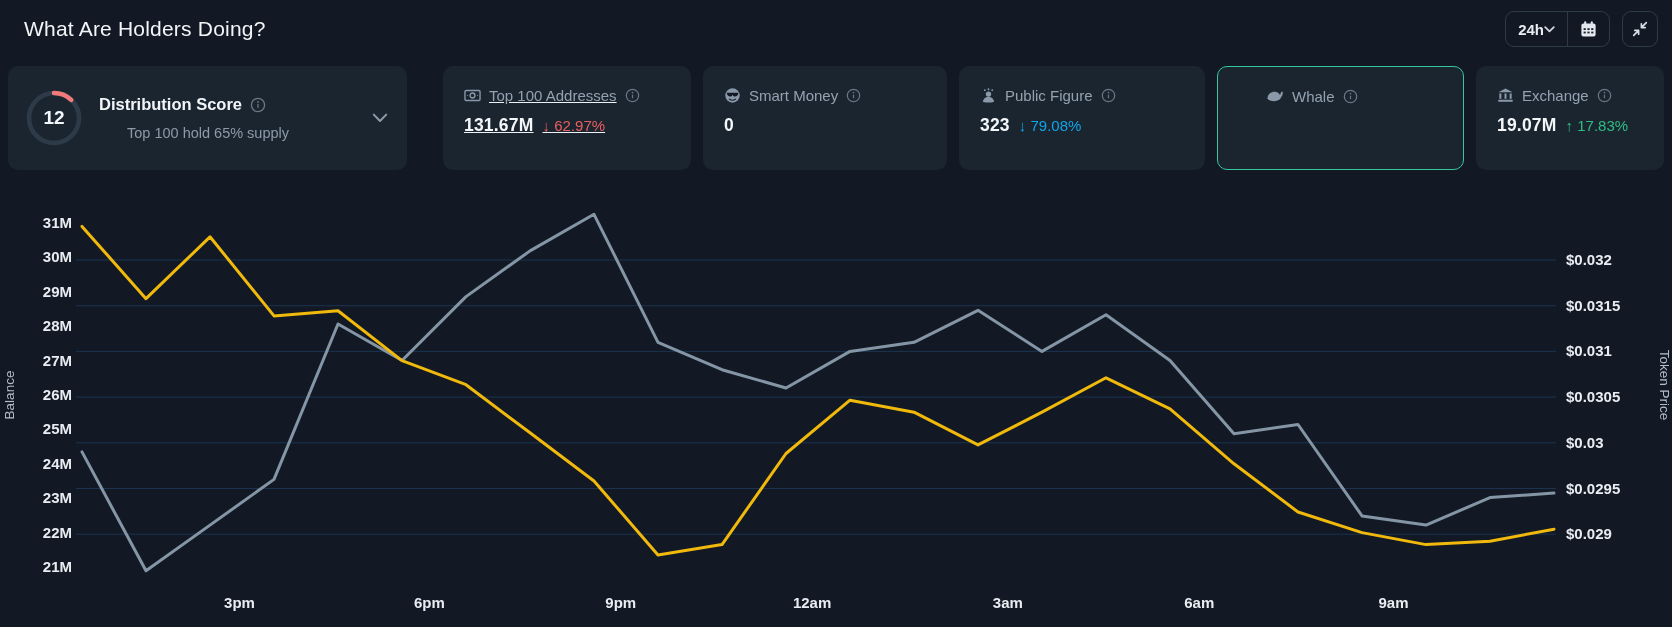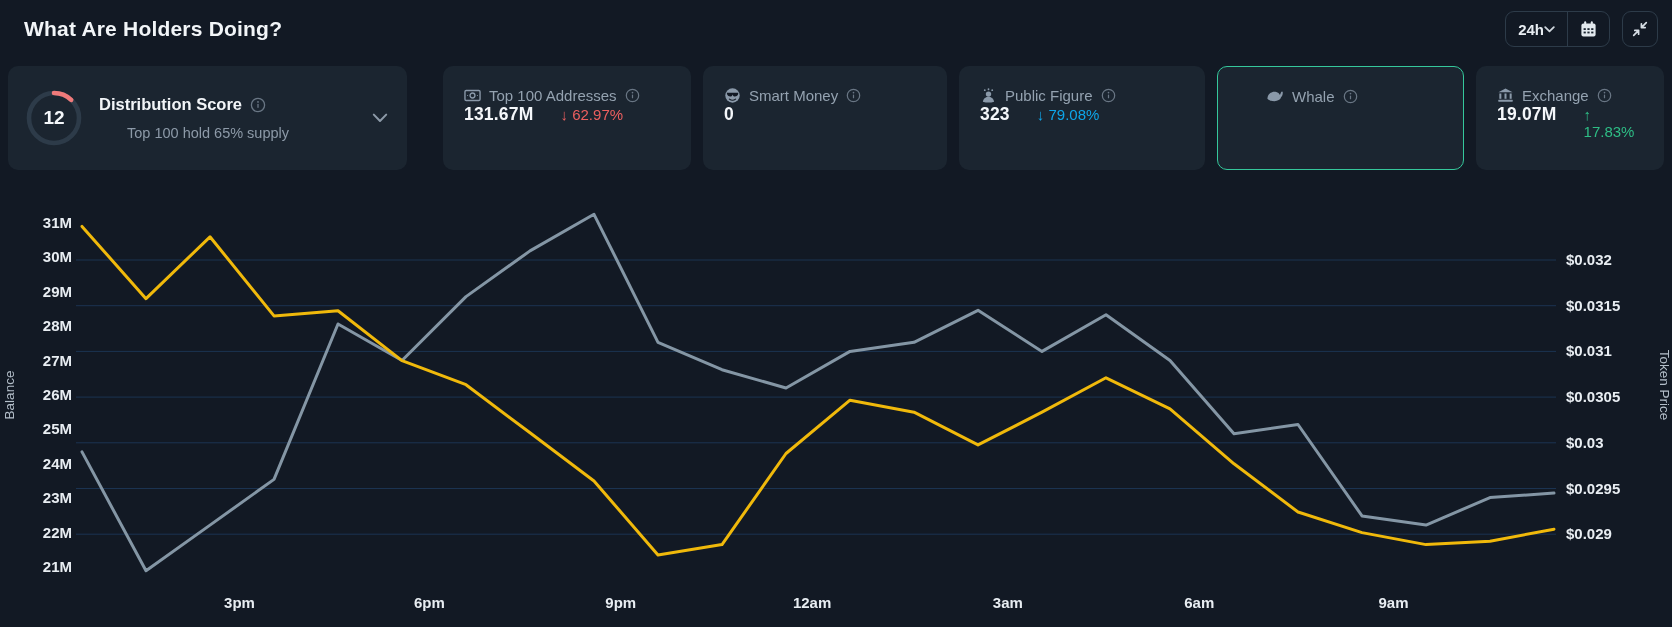--- a/index.html
+++ b/index.html
@@ -6,45 +6,45 @@
   html,body { width:1672px; height:627px; overflow:hidden; }
   body {
     background:#121924;
     font-family:"Liberation Sans","DejaVu Sans",sans-serif;
     color:#eef2f6;
   }
   .app { width:1672px; height:627px; display:flex; flex-direction:column; }
 
   
   .header { display:flex; align-items:center; padding:11px 14px 9px 24px; }
-  .page-title { font-size:21px; font-weight:700; letter-spacing:.2px; color:#f2f5f8; }
+  .page-title { font-size:21px; font-weight:400; letter-spacing:.2px; color:#f2f5f8; }
   .header-controls { margin-left:auto; display:flex; align-items:center; gap:12px; }
   .tf-group { display:flex; align-items:stretch; border:1px solid #2d3b49; border-radius:9px; height:36px; overflow:hidden; }
   .tf-btn { display:flex; align-items:center; padding:0 12px; background:transparent; border:none; cursor:pointer; color:#e8edf2; font-size:15px; font-weight:700; font-family:inherit; }
   .tf-sep { width:1px; background:#2d3b49; }
   .icon-btn { display:flex; align-items:center; justify-content:center; padding:0 11px; background:transparent; border:none; cursor:pointer; }
   .sq-btn { width:36px; height:36px; border:1px solid #2d3b49; border-radius:9px; background:transparent; display:flex; align-items:center; justify-content:center; cursor:pointer; }
 
   
   .cards { display:flex; gap:12px; padding:0 8px; margin-top:10px; }
   .card { background:#1b2530; border-radius:10px; height:104px; border:1px solid transparent; }
   .dist-card { width:399px; margin-right:24px; display:flex; align-items:center; gap:16px; padding:0 18px 0 16px; cursor:pointer; }
   .gauge-wrap { position:relative; width:58px; height:58px; flex:none; }
   .gauge-score { position:absolute; inset:0; display:flex; align-items:center; justify-content:center; font-size:19px; font-weight:700; color:#f4f7fa; }
   .dist-text { display:flex; flex-direction:column; gap:11px; }
   .dist-title-row { display:flex; align-items:center; gap:8px; font-size:16.5px; font-weight:700; color:#f2f5f8; }
   .dist-sub { font-size:14.5px; color:#8d9aa8;margin-left:28px; }
   .dist-chevron { margin-left:auto; }
 
   .stat-card { flex:none; padding:20px 20px 0 20px; cursor:pointer; }
-  .stat-card.w0 { width:248px; } .stat-card.w1 { width:244px; }
+  .stat-card.w0 { width:248px;text-decoration:underline; } .stat-card.w1 { width:244px; }
   .stat-card.w2 { width:246px; } .stat-card.w3 { width:247px; }
   .stat-card.w4 { flex:1; }
   .stat-label-row { display:flex; align-items:center; gap:8px; font-size:15px; color:#94a2b0; }
-  .stat-value-row { display:flex; align-items:baseline; gap:27px; }
+  .stat-value-row { display:flex; align-items:baseline; gap:9px; margin-top:11px; }
   .stat-value { font-size:17.5px; font-weight:700; color:#f4f7fa; letter-spacing:.2px; }
   .stat-change { font-size:15px; font-weight:400; }
 
   
   .chart-wrap { margin-top:15px; }
   .axis-tick { font-size:15px; font-weight:700; fill:#e8edf2; font-family:"Liberation Sans","DejaVu Sans",sans-serif; }
   .axis-title { font-size:13.5px; fill:#b3bec9; font-family:"Liberation Sans","DejaVu Sans",sans-serif; }
   .gridline { stroke:#1e3c61; stroke-width:1; opacity:.75; }
 </style>
 </head>

